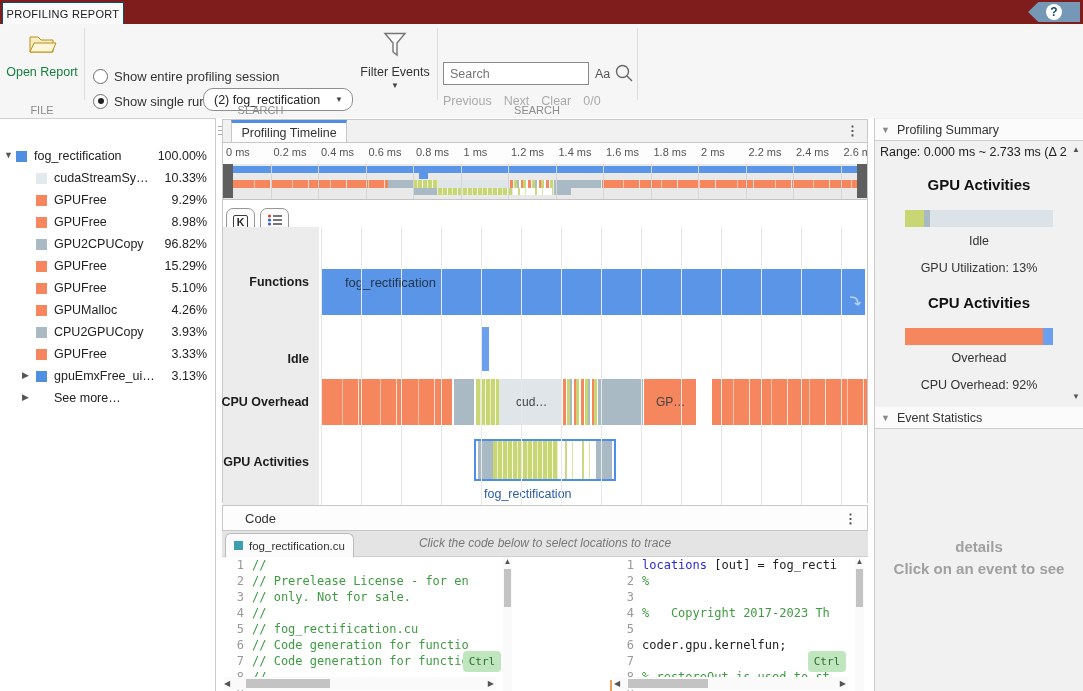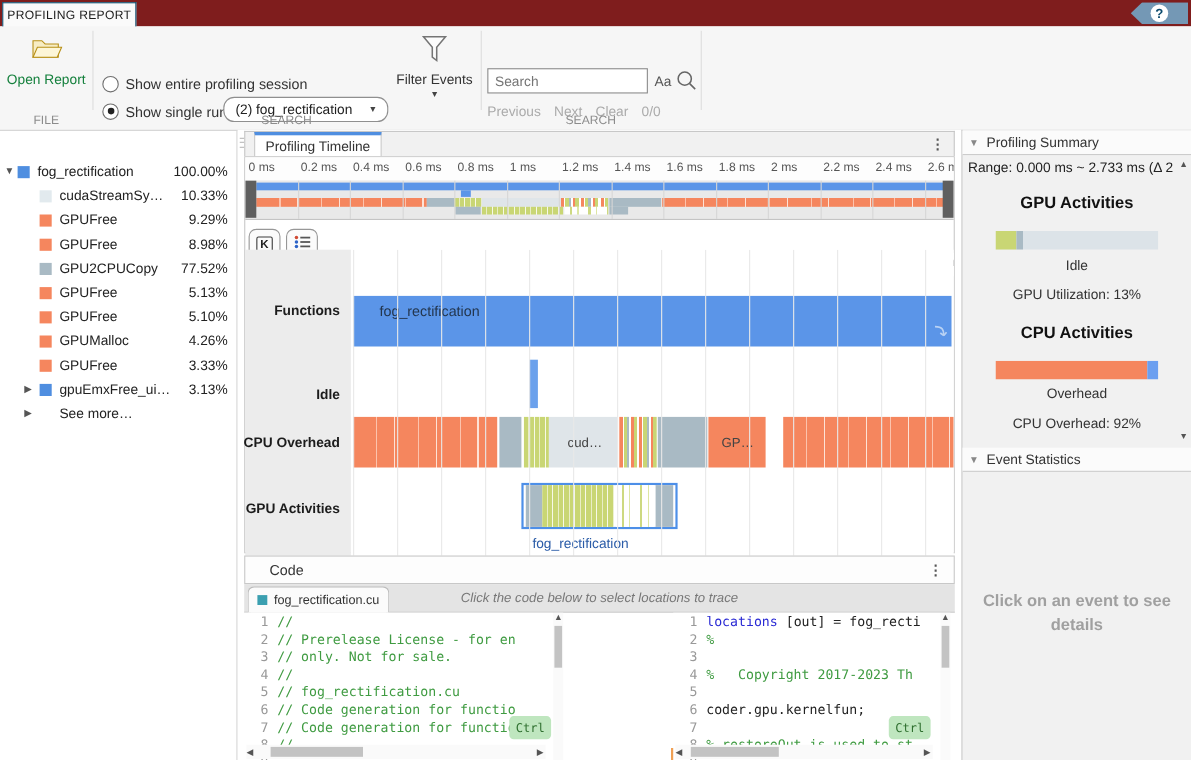--- a/index.html
+++ b/index.html
@@ -206,36 +206,41 @@
         <span class="ct-pct">9.29%</span>
       </div>
       <div class="ct-row">
         <span class="ct-sq" style="left: 36px; background: rgb(245, 134, 94);"></span>
         <span class="ct-label" style="left: 54px;">GPUFree</span>
         <span class="ct-pct">8.98%</span>
       </div>
       <div class="ct-row">
         <span class="ct-sq" style="left: 36px; background: rgb(169, 186, 196);"></span>
         <span class="ct-label" style="left: 54px;">GPU2CPUCopy</span>
-        <span class="ct-pct">77.52%</span>
+        <span class="ct-pct">96.82%</span>
       </div>
       <div class="ct-row">
         <span class="ct-sq" style="left: 36px; background: rgb(245, 134, 94);"></span>
         <span class="ct-label" style="left: 54px;">GPUFree</span>
-        <span class="ct-pct">5.13%</span>
+        <span class="ct-pct">15.29%</span>
       </div>
       <div class="ct-row">
         <span class="ct-sq" style="left: 36px; background: rgb(245, 134, 94);"></span>
         <span class="ct-label" style="left: 54px;">GPUFree</span>
         <span class="ct-pct">5.10%</span>
       </div>
       <div class="ct-row">
         <span class="ct-sq" style="left: 36px; background: rgb(245, 134, 94);"></span>
         <span class="ct-label" style="left: 54px;">GPUMalloc</span>
         <span class="ct-pct">4.26%</span>
+      </div>
+      <div class="ct-row">
+        <span class="ct-sq" style="left: 36px; background: rgb(169, 186, 196);"></span>
+        <span class="ct-label" style="left: 54px;">CPU2GPUCopy</span>
+        <span class="ct-pct">3.93%</span>
       </div>
       <div class="ct-row">
         <span class="ct-sq" style="left: 36px; background: rgb(245, 134, 94);"></span>
         <span class="ct-label" style="left: 54px;">GPUFree</span>
         <span class="ct-pct">3.33%</span>
       </div>
       <div class="ct-row">
         <span class="ct-exp" style="left: 22px;">▶</span>
         <span class="ct-sq" style="left: 36px; background: rgb(79, 142, 224);"></span>
         <span class="ct-label" style="left: 54px;">gpuEmxFree_ui…</span>
@@ -492,16 +497,16 @@
     </div>
   <div class="rp-center sum-text" style="top:233px">Overhead</div>
   <div class="rp-center sum-text" style="top:260px">CPU Overhead: 92%</div>
   <div class="abs scroll-arrow" style="right:3px;top:274px">▼</div>
 
   <div class="rp-header" style="top:289px">
     <span class="rp-tri">▼</span>
     <span>Event Statistics</span>
   </div>
   <div class="rp-center events-placeholder" style="top:418px">
+    <div>details</div>
     <div>Click on an event to see</div>
-    <div>details</div>
   </div>
 </div>
 
 </body></html>

